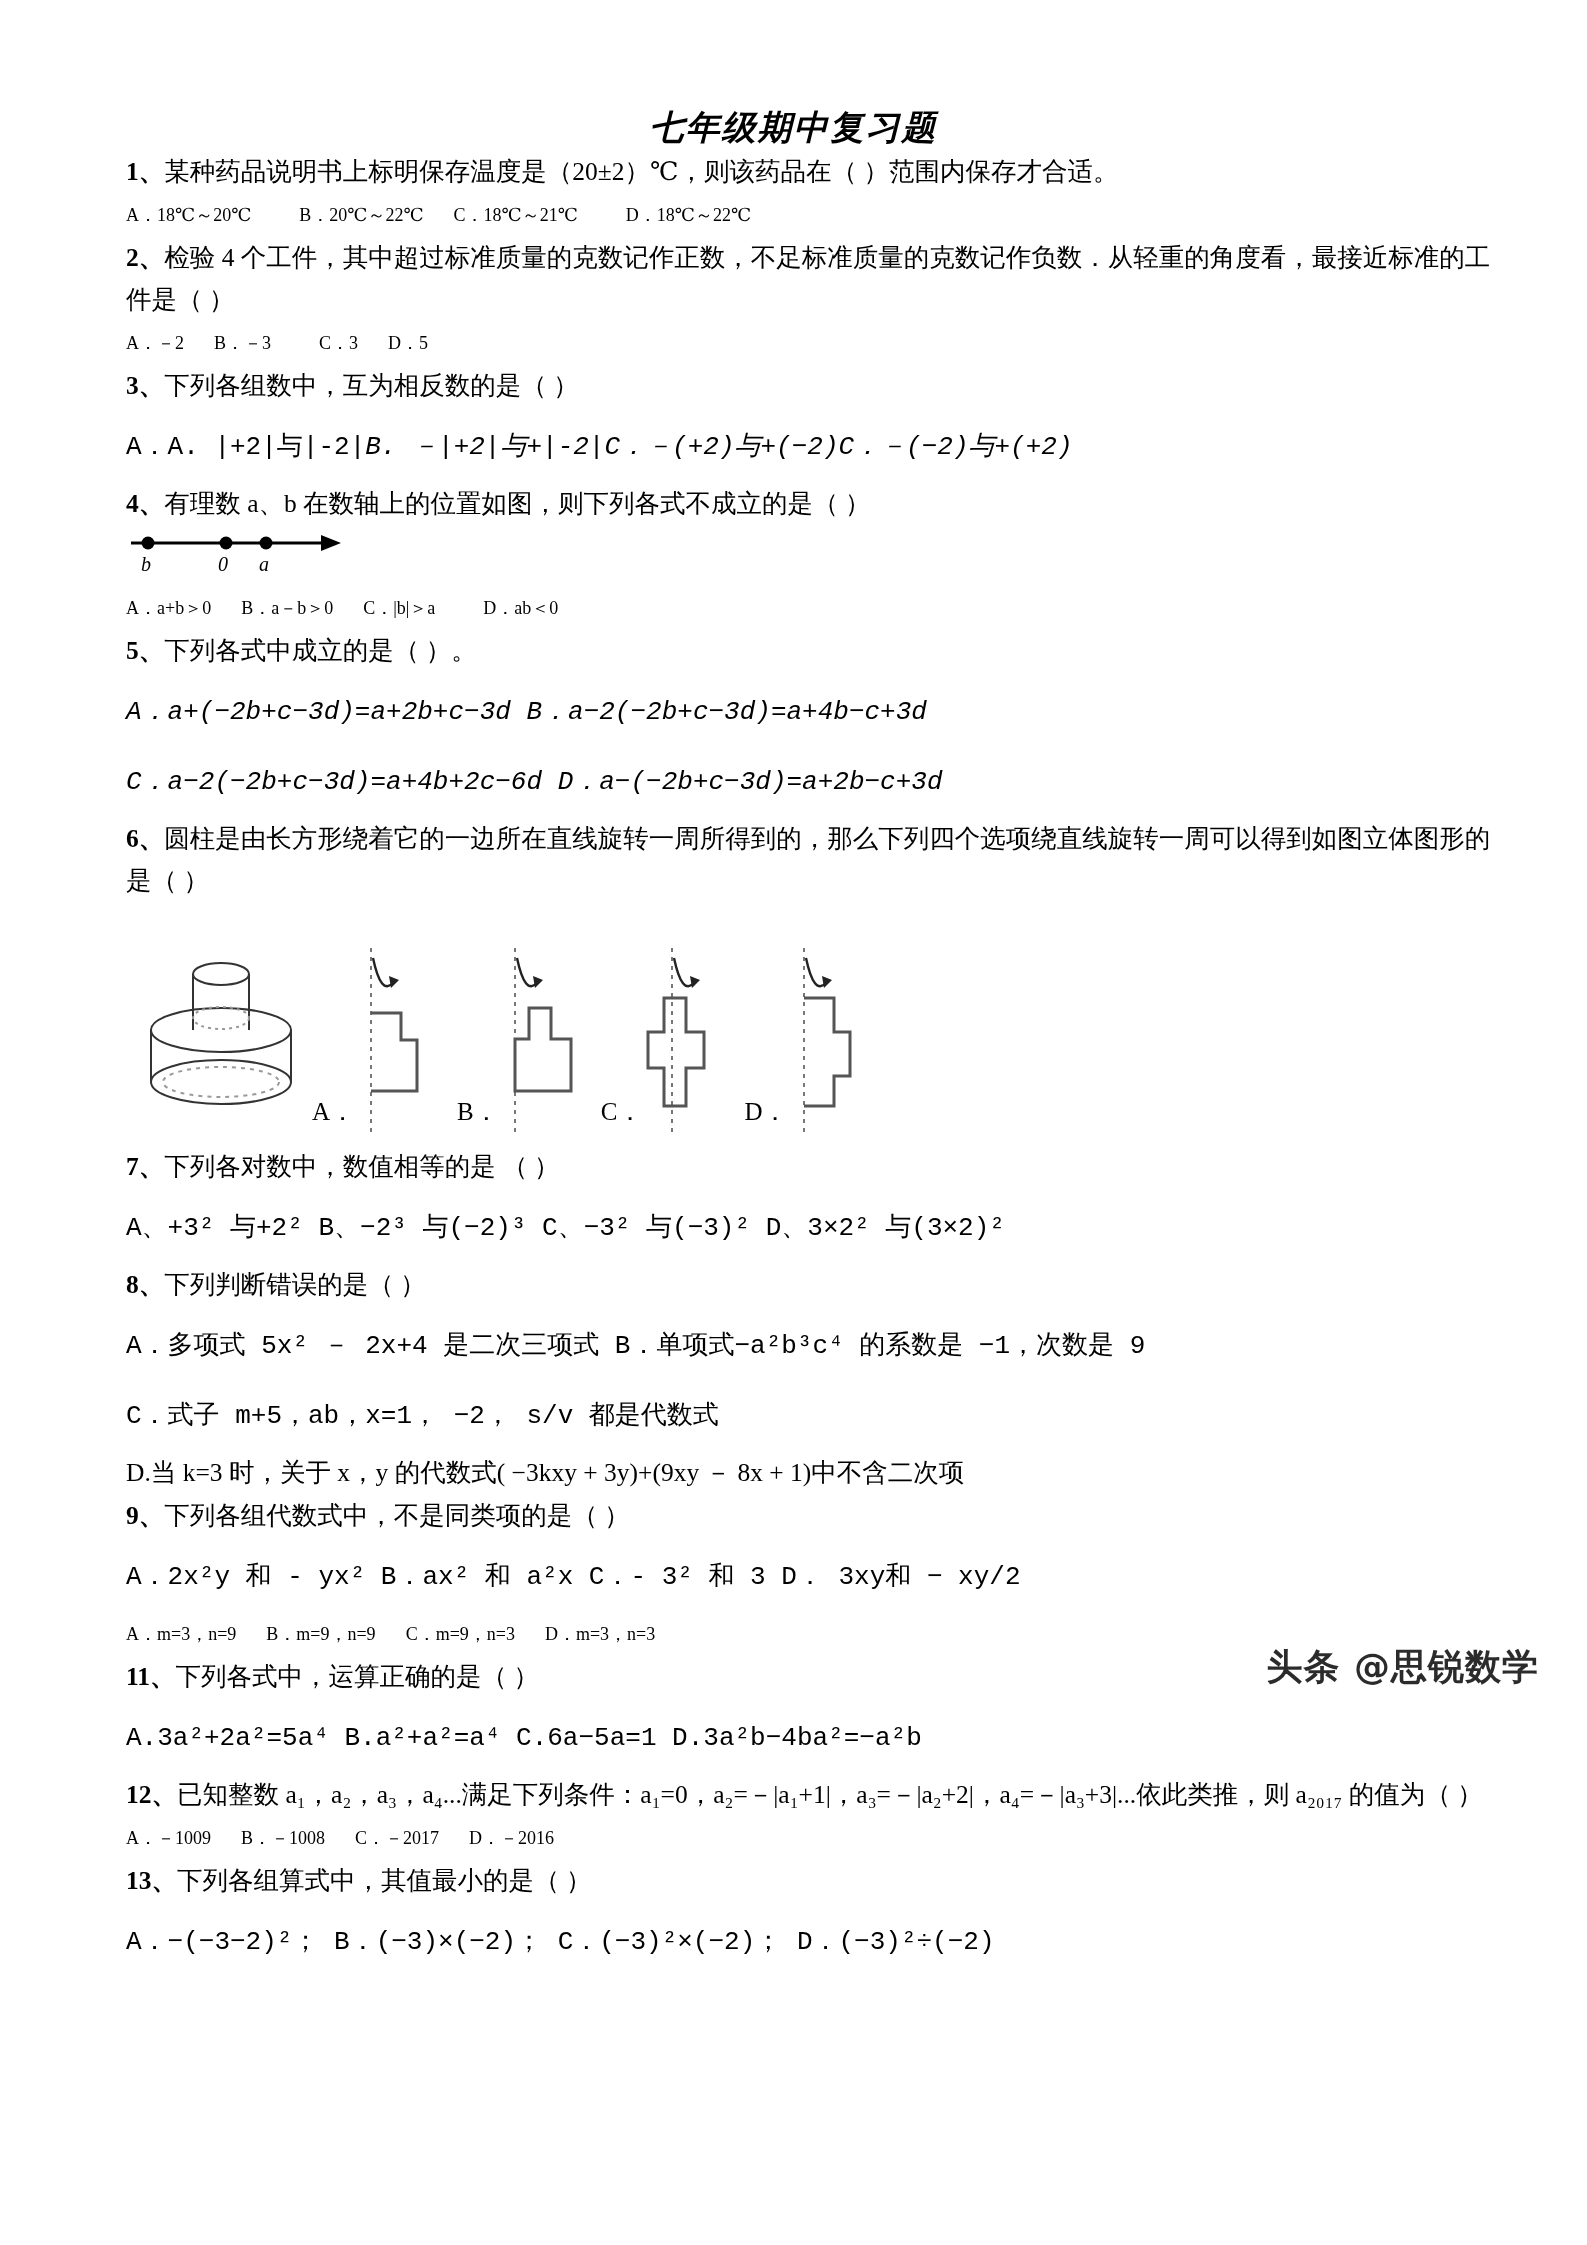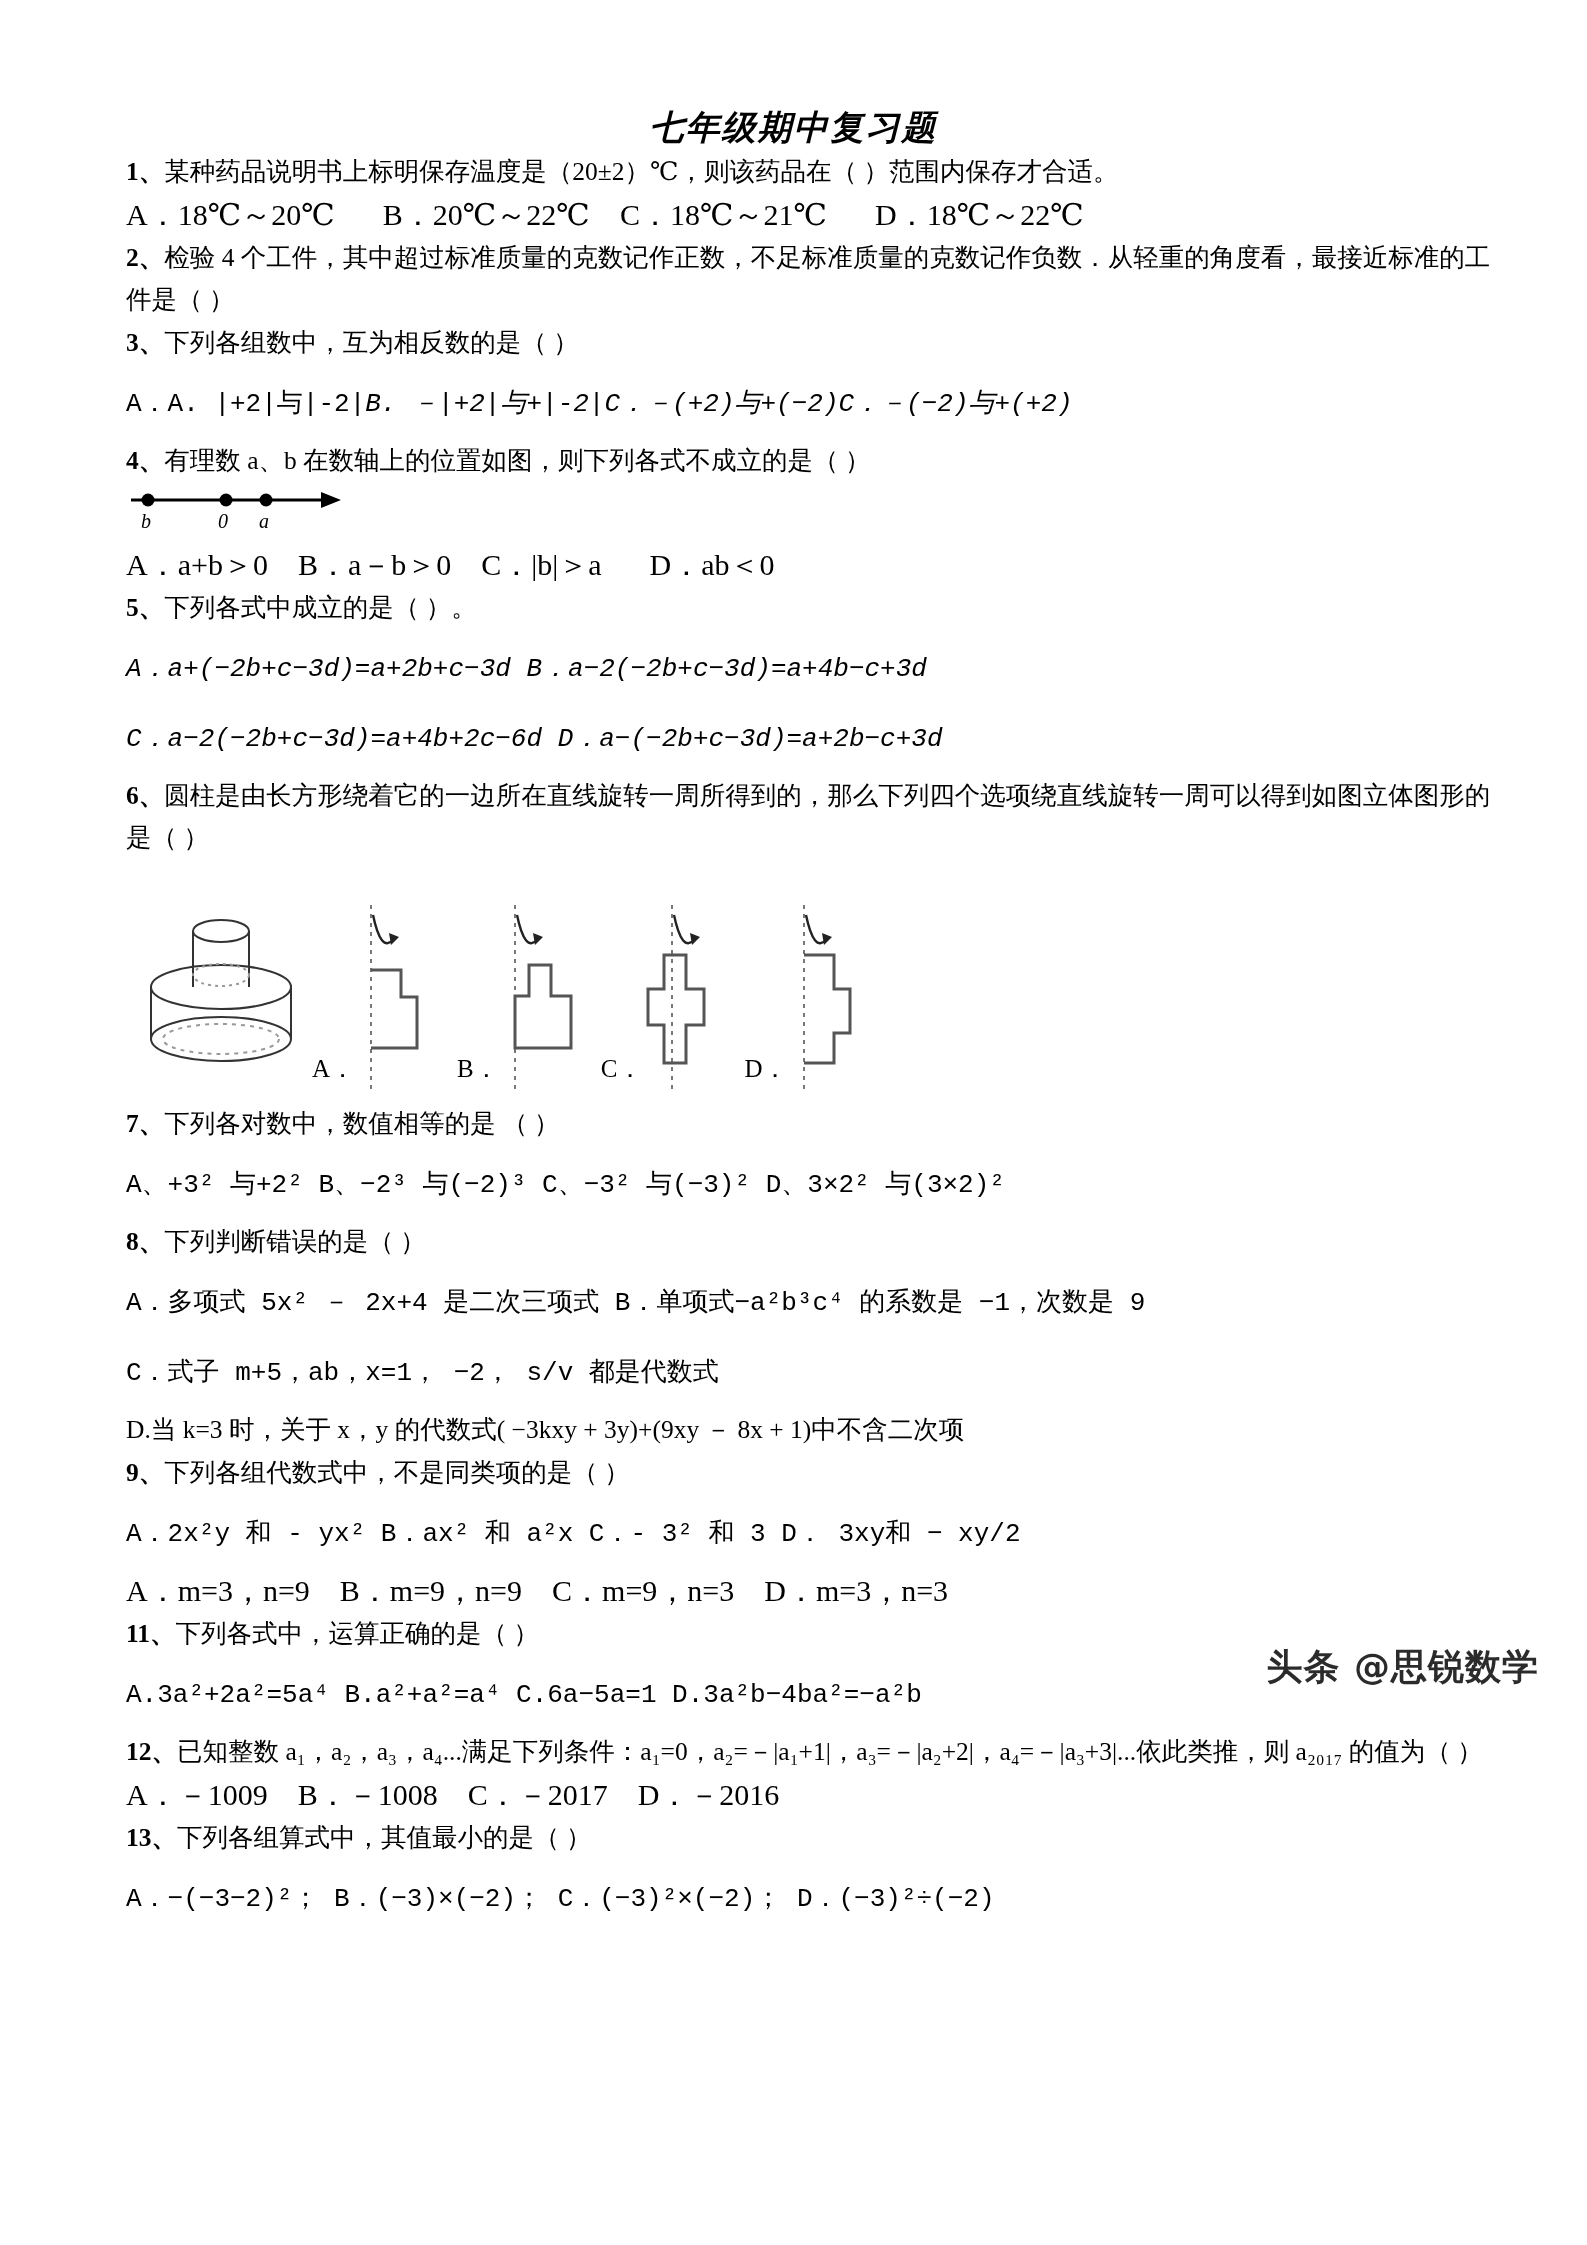--- a/index.html
+++ b/index.html
@@ -44,21 +44,21 @@
     font-size: 25.5px;
     line-height: 42px;
     margin: 0 0 1px 0;
     white-space: normal;
   }
   .qnum {
     font-weight: bold;
     font-family: "Liberation Serif", serif;
   }
   .opts {
-    font-size: 30px;
+    font-size: 18px;
     line-height: 42px;
     margin: 0 0 1px 0;
   }
   .opts .sp { display: inline-block; width: 30px; }
   .opts .sp-lg { display: inline-block; width: 48px; }
   .mathline {
     font-size: 26px;
     line-height: 60px;
     font-family: Liberation Mono, monospace;
     margin: 10px 0 6px 0;
@@ -119,20 +119,23 @@
         <span class="qnum">1、</span><span>某种药品说明书上标明保存温度是（20±2）℃，则该药品在（        ）范围内保存才合适。</span>
       </div>
       <div class="opts">
         <span>A．18℃～20℃</span><span class="sp-lg"></span><span>B．20℃～22℃</span><span class="sp"></span><span>C．18℃～21℃</span><span class="sp-lg"></span><span>D．18℃～22℃</span>
       </div>
     </div>
 
     <div class="q">
       <div class="qline">
         <span class="qnum">2、</span><span>检验 4 个工件，其中超过标准质量的克数记作正数，不足标准质量的克数记作负数．从轻重的角度看，最接近标准的工件是（      ）</span>
+      </div>
+      <div class="opts">
+        <span>A．－2</span><span class="sp"></span><span>B．－3</span><span class="sp-lg"></span><span>C．3</span><span class="sp"></span><span>D．5</span>
       </div>
     </div>
 
     <div class="q">
       <div class="qline">
         <span class="qnum">3、</span><span>下列各组数中，互为相反数的是（        ）</span>
       </div>
       <div class="mathline">
         <span>A．A. |+2|与|-2|</span><span class="sp-lg"></span><span class="it">B. －|+2|与+|-2|</span><span class="sp-lg"></span><span class="it">C．－(+2)与+(−2)</span><span class="sp-lg"></span><span class="it">C．－(−2)与+(+2)</span>
       </div>

